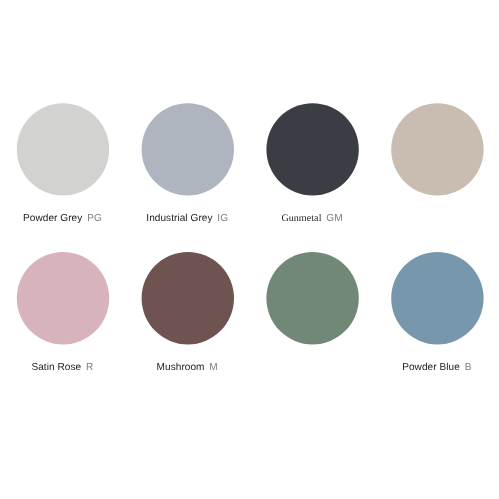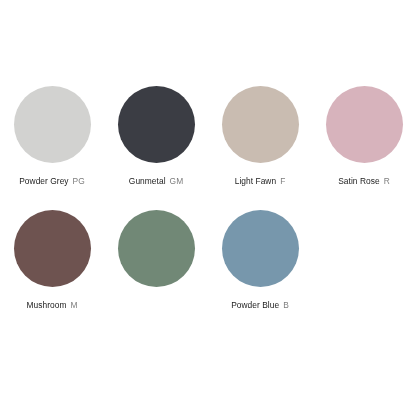--- a/index.html
+++ b/index.html
@@ -69,33 +69,36 @@
 <div id="palette-board">
   <div class="swatch-grid">
 
     <div class="swatch-cell">
       <div class="swatch-disc" style="background-color: rgb(210, 210, 208);"></div>
       <div class="swatch-caption">
         <span class="swatch-name" style="color: rgb(28, 28, 28);">Powder Grey</span><span class="swatch-code" style="color: rgb(125, 125, 125);">PG</span>
       </div>
     </div>
 
+    <div class="swatch-cell">
+      <div class="swatch-disc" style="background-color: rgb(174, 181, 190);"></div>
+      <div class="swatch-caption">
+        <span class="swatch-name" style="color: rgb(28, 28, 28);">Industrial Grey</span><span class="swatch-code" style="color: rgb(125, 125, 125);">IG</span>
+      </div>
+    </div>
 
     <div class="swatch-cell">
       <div class="swatch-disc" style="background-color: rgb(59, 61, 68);"></div>
       <div class="swatch-caption">
-        <span class="swatch-name" style="color: rgb(28, 28, 28);">Gunmetal</span><span class="swatch-code" style="color: rgb(125, 125, 125); text-align: right;">GM</span>
+        <span class="swatch-name" style="color: rgb(28, 28, 28); font-family: Liberation Serif, serif;">Gunmetal</span><span class="swatch-code" style="color: rgb(125, 125, 125); text-align: right;">GM</span>
       </div>
     </div>
 
     <div class="swatch-cell">
       <div class="swatch-disc" style="background-color: rgb(201, 188, 177);"></div>
-      <div class="swatch-caption">
-        <span class="swatch-name" style="color: rgb(28, 28, 28);">Light Fawn</span><span class="swatch-code" style="color: rgb(125, 125, 125);">F</span>
-      </div>
     </div>
 
     <div class="swatch-cell">
       <div class="swatch-disc" style="background-color: rgb(215, 179, 188);"></div>
       <div class="swatch-caption">
         <span class="swatch-name" style="color: rgb(28, 28, 28);">Satin Rose</span><span class="swatch-code" style="color: rgb(125, 125, 125);">R</span>
       </div>
     </div>
 
     <div class="swatch-cell">

